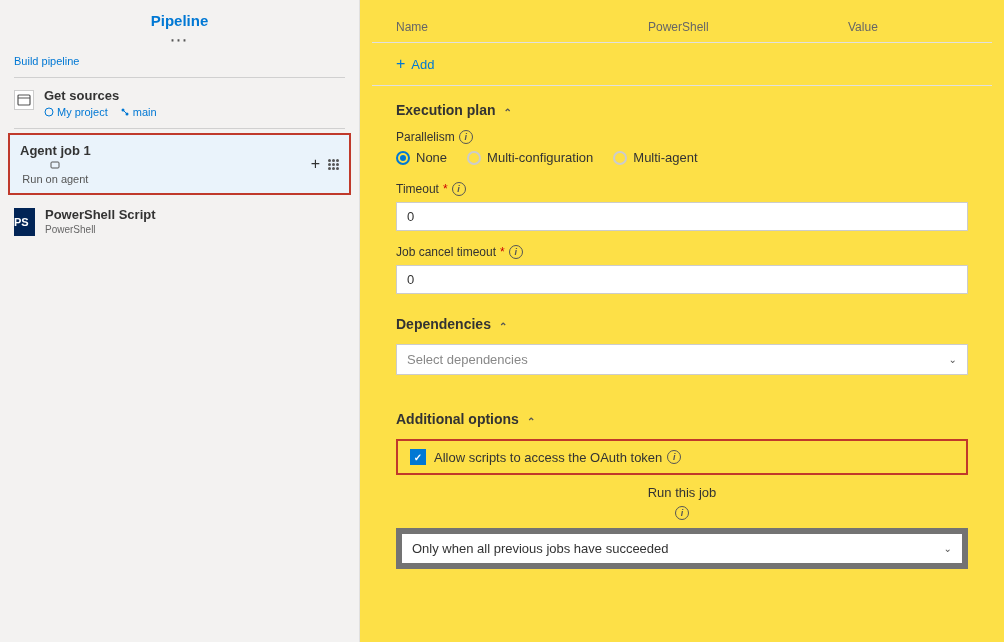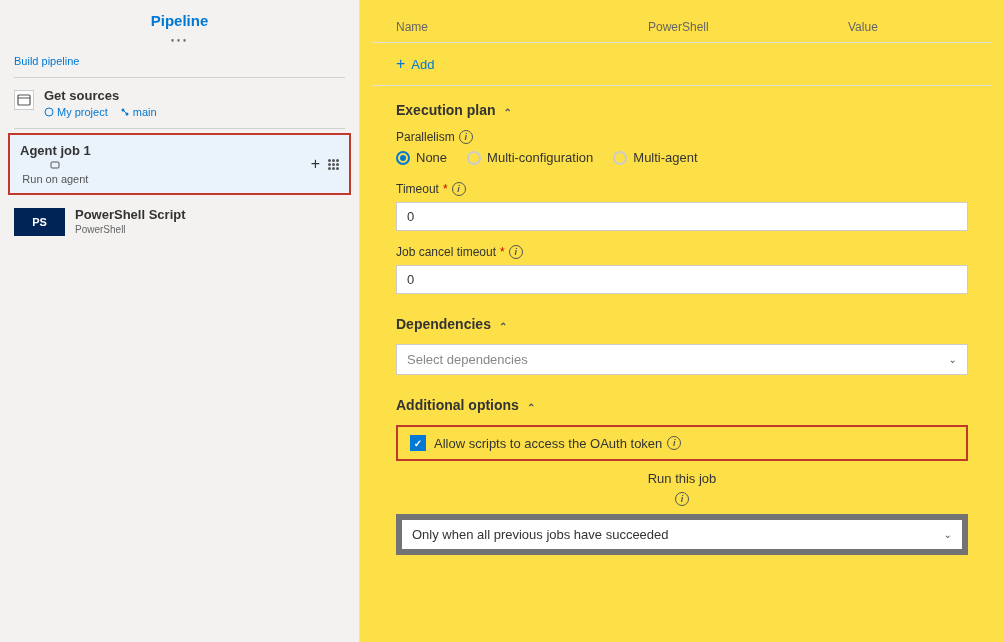--- a/index.html
+++ b/index.html
@@ -139,26 +139,25 @@
 
     .powershell-item {
       display: flex;
       align-items: flex-start;
       padding: 8px 14px;
       gap: 10px;
       cursor: pointer;
     }
 
     .ps-icon {
-      width: 51px;
+      width: 21px;
       height: 28px;
       background: #012456;
       display: flex;
       align-items: center;
-      justify-content: center;
       flex-shrink: 0;
       margin-top: 1px;
     }
 
     .ps-icon span {
       color: #fff;
       font-size: 11px;
       font-weight: 700;
     }
 
@@ -320,21 +319,21 @@
       border: 1px solid #ccc;
       padding: 7px 10px;
       font-size: 13px;
       font-family: inherit;
       display: flex;
       align-items: center;
       justify-content: space-between;
       cursor: pointer;
       color: #888;
       background: #fff;
-      margin-bottom: 14px;
+      margin-bottom: 28px;
     }
 
     .select-dropdown .chevron-down {
       font-size: 10px;
       color: #555;
     }
 
     .additional-section {
       padding: 0 24px 8px 24px;
     }

